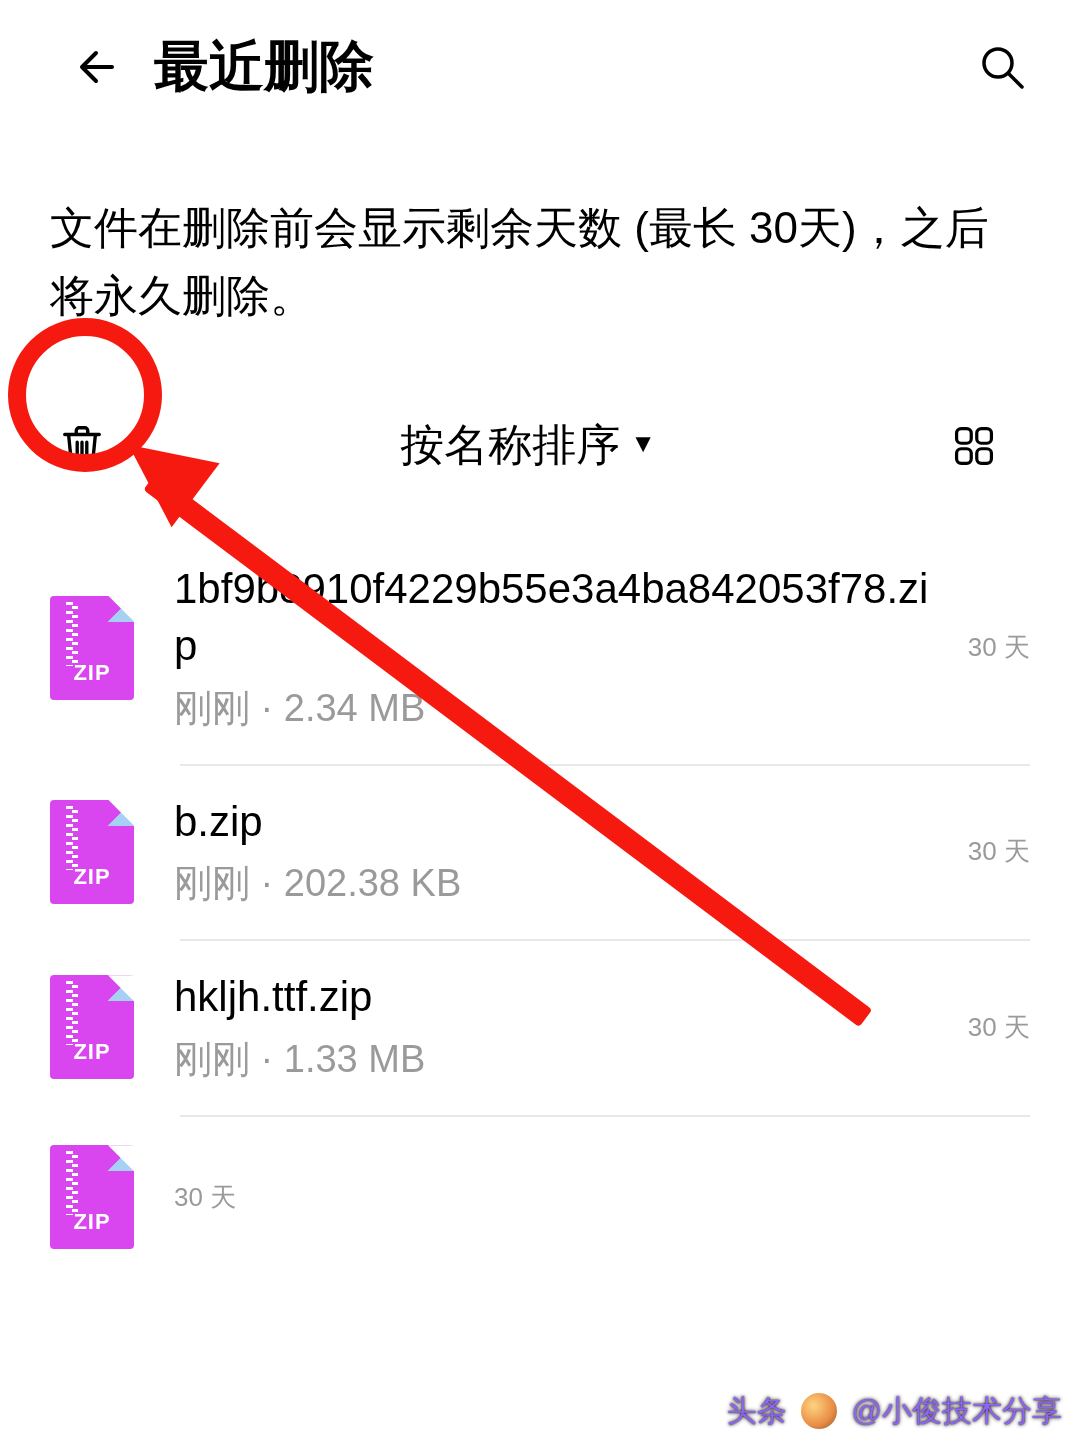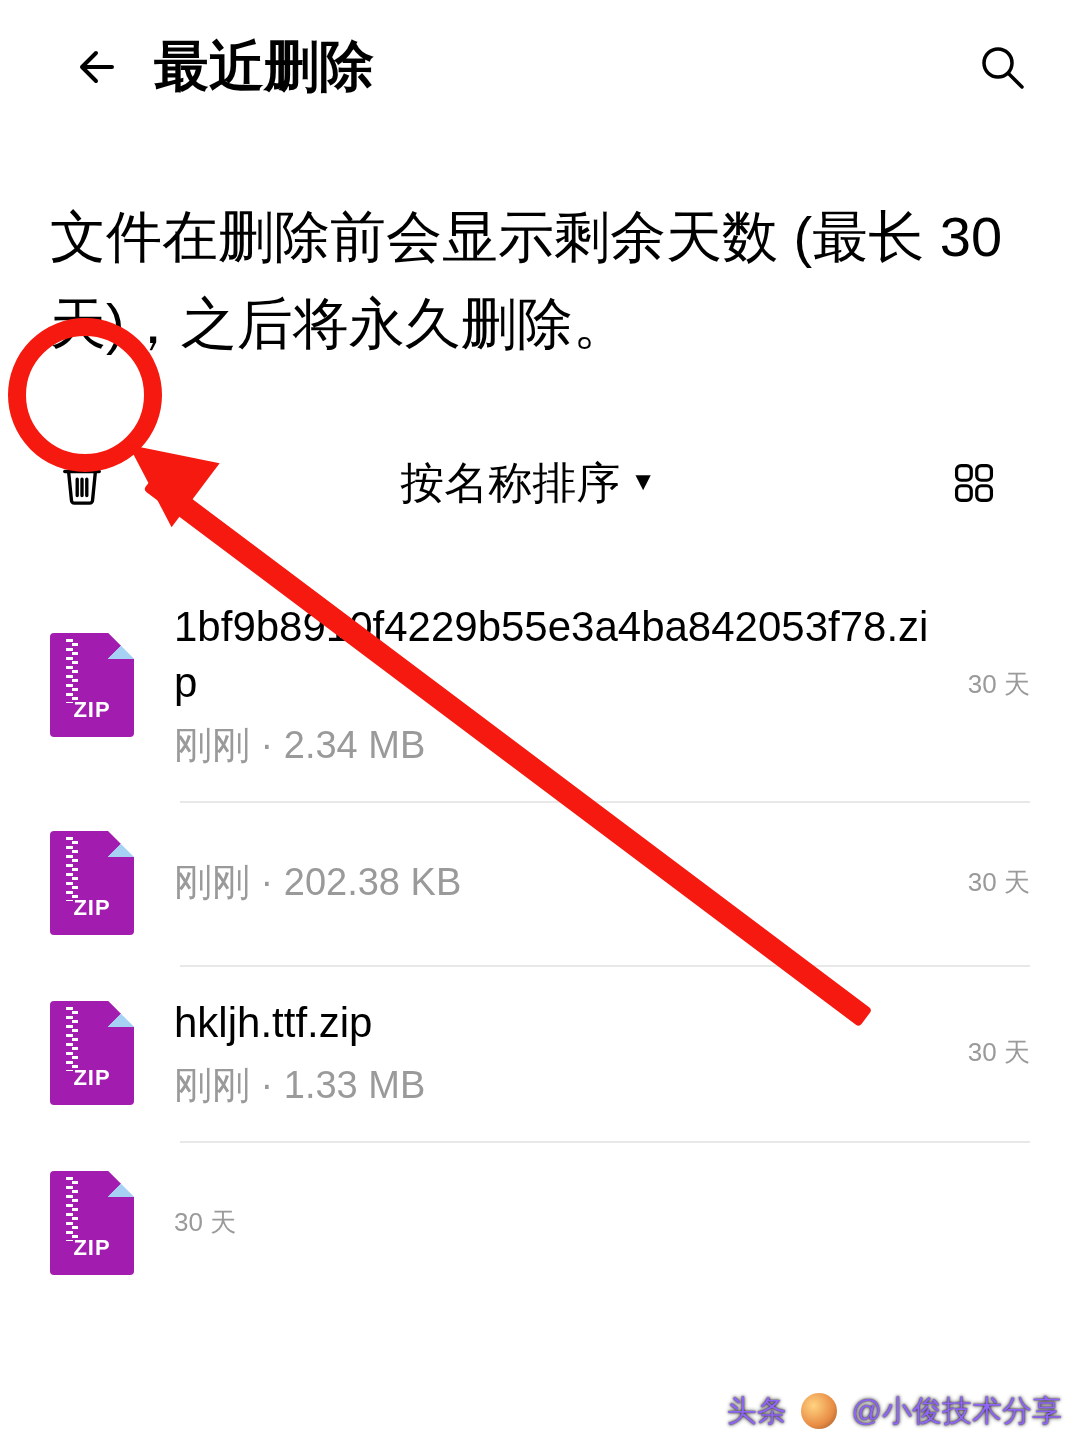--- a/index.html
+++ b/index.html
@@ -34,21 +34,21 @@
   .search-btn {
     width: 56px;
     height: 56px;
     display: flex;
     align-items: center;
     justify-content: center;
   }
   .search-btn svg { stroke: #000; stroke-width: 3.5; fill: none; }
   .desc {
     padding: 50px 50px 50px 50px;
-    font-size: 56px;
+    font-size: 44px;
     line-height: 1.55;
     color: #000;
   }
   .toolbar {
     display: flex;
     align-items: center;
     padding: 36px 79px 36px 55px;
     position: relative;
   }
   .trash-btn {
@@ -97,21 +97,21 @@
     position: absolute;
     top: 0;
     left: 180px;
     right: 50px;
     height: 2px;
     background: #e8e8e8;
   }
   .file-icon {
     width: 84px;
     height: 104px;
-    background: #a21caf;
+    background: #d946ef;
     border-radius: 4px;
     position: relative;
     flex-shrink: 0;
     margin-right: 40px;
     display: flex;
     align-items: flex-end;
     justify-content: center;
     padding-bottom: 14px;
   }
   .file-icon::before {
@@ -283,20 +283,21 @@
     </div>
     <div class="days">30 天</div>
   </div>
 
   <div class="item">
     <div class="file-icon">
       <div class="zip-teeth"></div>
       <div class="zip-label">ZIP</div>
     </div>
     <div class="meta">
+      <div class="fname">b.zip</div>
       <div class="finfo">刚刚 · 202.38 KB</div>
     </div>
     <div class="days">30 天</div>
   </div>
 
   <div class="item">
     <div class="file-icon">
       <div class="zip-teeth"></div>
       <div class="zip-label">ZIP</div>
     </div>

